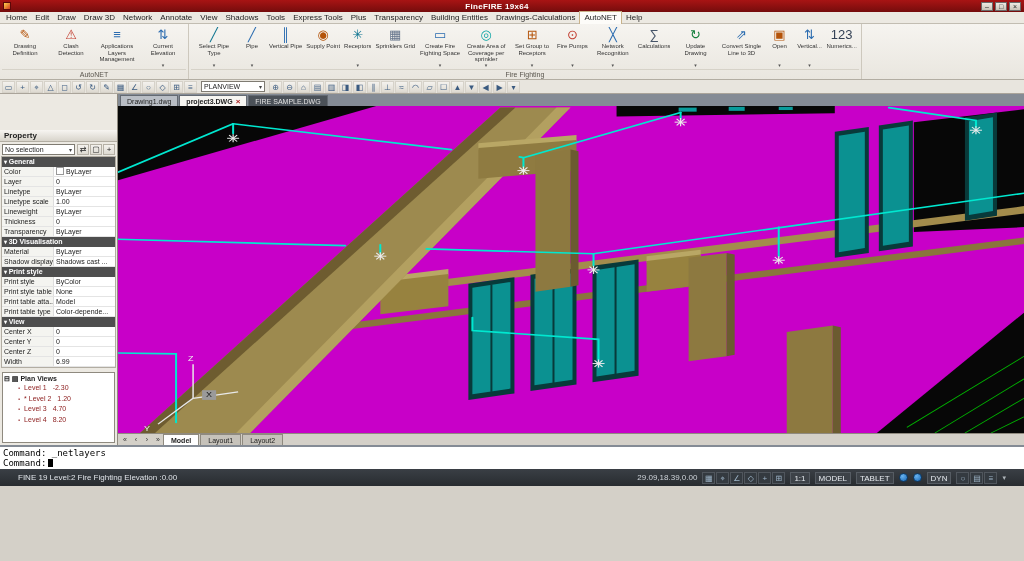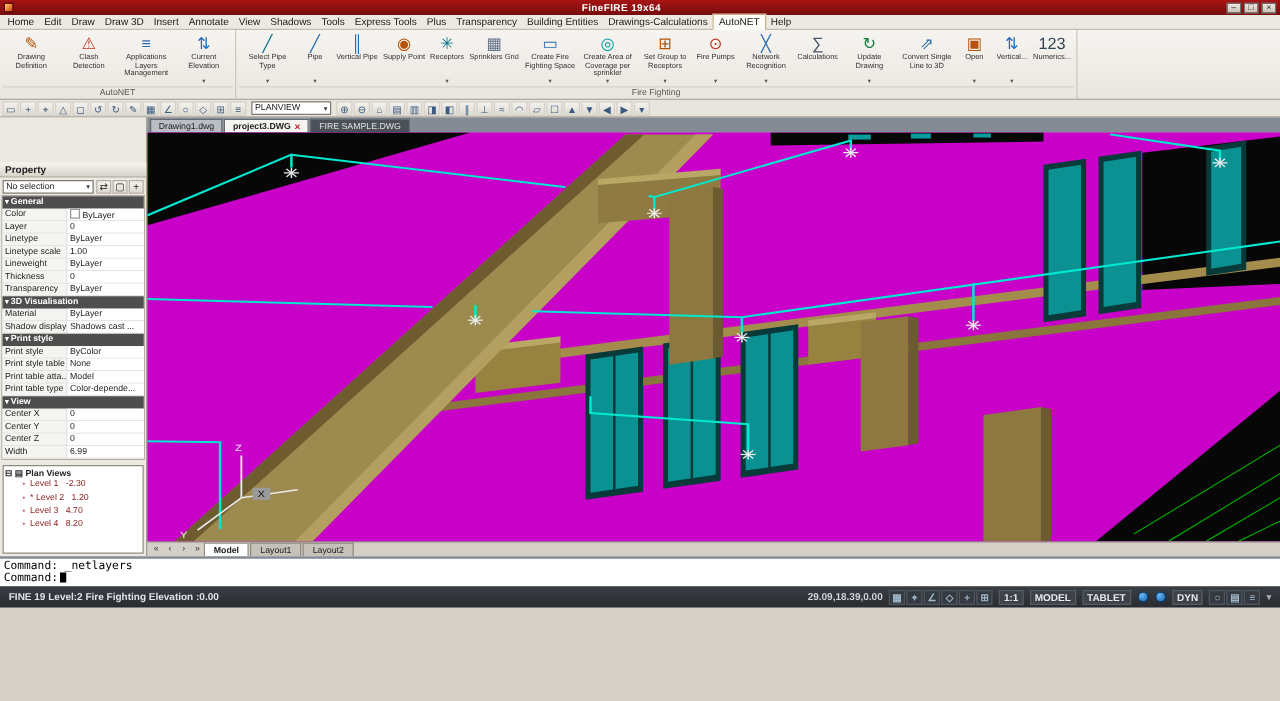--- a/index.html
+++ b/index.html
@@ -70,21 +70,21 @@
   .model-tabs { height:12px; background:#d4d0c8; border-top:1px solid #8f8a7f; display:flex; align-items:center; font-size:7px; padding-left:2px; flex:0 0 auto; }
   .mnav { width:10px; text-align:center; color:#333; font-size:7px; }
   .mtab { padding:0 7px; height:11px; line-height:11px; border:1px solid #8f8a7f; border-bottom:none; background:#c6c2ba; margin-right:1px; }
   .mtab.active { background:#fff; font-weight:bold; }
 
   
   .cmdline { height:24px; background:#fff; border-top:2px solid #848b95; font-family:"DejaVu Sans Mono", monospace; font-size:9px; color:#000; padding:1px 3px; display:flex; flex-direction:column; justify-content:space-between; flex:0 0 auto; }
   .cmd-cursor { display:inline-block; width:5px; height:8px; background:#000; margin-left:2px; vertical-align:-1px; }
 
   
-  .statusbar { height:17px; background:linear-gradient(#3a3f45,#282c30); color:#dfe3e8; display:flex; align-items:center; font-size:8px; padding:0 7px; gap:5px; flex:0 0 auto;font-weight:bold; }
+  .statusbar { height:17px; background:linear-gradient(#3a3f45,#282c30); color:#dfe3e8; display:flex; align-items:center; font-size:8px; padding:0 18px; gap:5px; flex:0 0 auto; }
   .sb-left { white-space:nowrap; }
   .sb-spacer { flex:1; }
   .sb-coords { color:#cfd4da; white-space:nowrap; }
   .sb-icon { width:13px; height:12px; font-size:8px; line-height:11px; text-align:center; color:#9fb6c9; border:1px solid #50565d; background:#343a40; }
   .sb-btn { padding:0 3px; height:12px; line-height:11px; border:1px solid #565c63; background:#3d4248; color:#e6eaef; }
   .sb-dot { width:9px; height:9px; border-radius:50%; background:radial-gradient(circle at 35% 30%, #6ab4f0, #1565b4); border:1px solid #0c3a66; }
   .sb-caret { color:#aeb4ba; font-size:7px; }
 </style>
 </head>
 <body>
@@ -98,21 +98,21 @@
     <span class="winbtn">□</span>
     <span class="winbtn">×</span>
   </div>
 
   <div class="menubar">
 
   <span class="menu-item">Home</span>
       <span class="menu-item">Edit</span>
       <span class="menu-item">Draw</span>
       <span class="menu-item">Draw 3D</span>
-      <span class="menu-item">Insert</span>
+      <span class="menu-item">Network</span>
       <span class="menu-item">Annotate</span>
       <span class="menu-item">View</span>
       <span class="menu-item">Shadows</span>
       <span class="menu-item">Tools</span>
       <span class="menu-item">Express Tools</span>
       <span class="menu-item">Plus</span>
       <span class="menu-item">Transparency</span>
       <span class="menu-item">Building Entities</span>
       <span class="menu-item">Drawings-Calculations</span>
       <span class="menu-item active">AutoNET</span>

